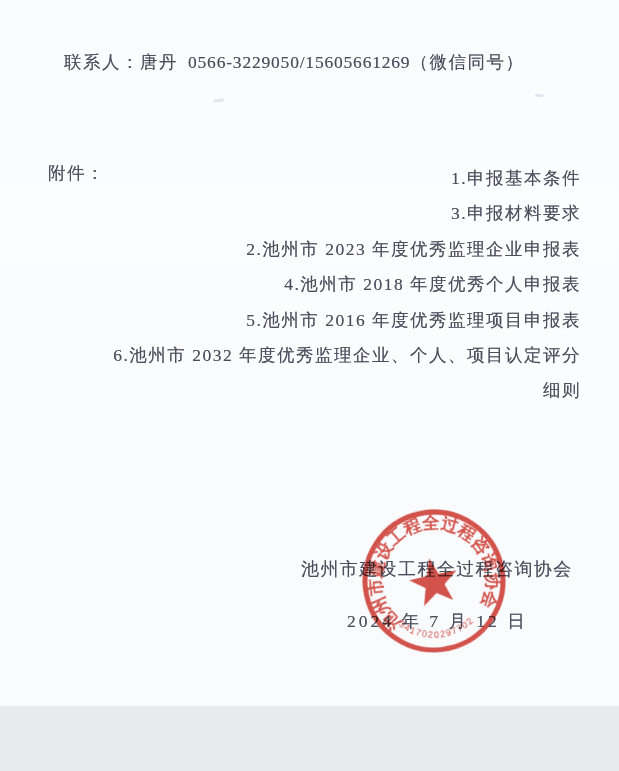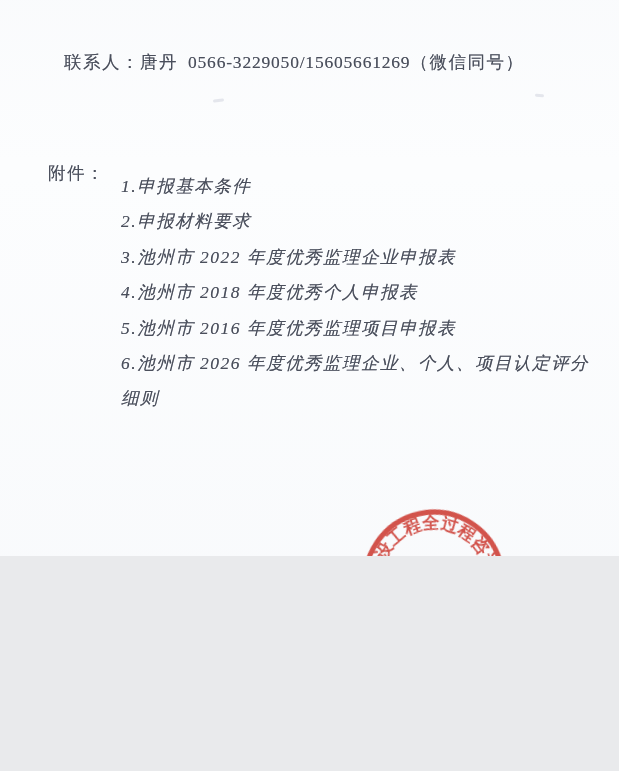--- a/index.html
+++ b/index.html
@@ -4,24 +4,25 @@
 <style>
   * { box-sizing: border-box; }
   html, body { margin: 0; padding: 0; }
   body {
     width: 619px; height: 771px;
     background: #e9eaec;
     font-family: "Liberation Serif", "DejaVu Serif", serif;
   }
   .page {
     position: relative;
-    width: 619px; height: 556px;
+    width: 619px; height: 706px;
     background: var(--page-bg, #fcfdfe);
     color: var(--ink, #4a4f5c);
     overflow: hidden;
+    text-align: right;
   }
   
   .page::before {
     content: "";
     position: absolute; inset: 0;
     background:
       linear-gradient(180deg, rgba(190,200,218,0.04) 0%, rgba(255,255,255,0) 30%, rgba(190,200,218,0.05) 100%);
     pointer-events: none;
   }
 
@@ -33,25 +34,24 @@
   }
 
   .contact { position: absolute; left: 64px; top: 50px; margin: 0; }
   .contact .phone { margin-left: 10px; letter-spacing: 0.8px; }
 
   .attach-label { position: absolute; left: 48px; top: 161px; }
 
   .attach-list {
     position: absolute; left: 113px; top: 161px;
     width: 468px;
-    margin: 8px; padding: 0; list-style: none;
+    margin: 0; padding: 0; list-style: none;
     font-size: 17.5px;
     letter-spacing: 1.5px;
     text-shadow: 0 0 0.6px rgba(74,79,92,0.55);
-    font-style: italic;
   }
   .attach-list li { line-height: 35.4px; white-space: normal; }
 
   .sig-org  { position: absolute; left: 301px; top: 557px; font-size: 18px;   letter-spacing: 1.4px; }
   .sig-date { position: absolute; left: 347px; top: 609px; font-size: 17.5px; letter-spacing: 3px; }
 
   .seal {
     position: absolute; left: 358px; top: 505px;
     width: 152px; height: 152px;
     color: var(--seal-color, #d4453c);
@@ -91,25 +91,25 @@
 
   <p class="contact doc-text"><span>联系人：</span><span>唐丹</span><span class="phone">0566-3229050/15605661269</span><span>（微信同号）</span></p>
 
   <div class="smudge smudge-1"></div>
   <div class="smudge smudge-2"></div>
 
   <div class="attach-label doc-text">附件：</div>
 
   <ol class="attach-list">
     <li>1.申报基本条件</li>
-    <li>2.申报材料要求</li>
-    <li>3.池州市 2022 年度优秀监理企业申报表</li>
+    <li>3.申报材料要求</li>
+    <li>2.池州市 2023 年度优秀监理企业申报表</li>
     <li>4.池州市 2018 年度优秀个人申报表</li>
     <li>5.池州市 2016 年度优秀监理项目申报表</li>
-    <li>6.池州市 2026 年度优秀监理企业、个人、项目认定评分细则</li>
+    <li>6.池州市 2032 年度优秀监理企业、个人、项目认定评分细则</li>
   </ol>
 
   <div class="sig-org doc-text">池州市建设工程全过程咨询协会</div>
 
   <div class="sig-date doc-text">2024 年 7 月 12 日</div>
 
   <div class="seal">
     <svg viewBox="0 0 150 150" width="152" height="152" aria-hidden="true">
       <defs>
         <path id="sealTextArc" d="M 38.2 111.8 A 52 52 0 1 1 111.8 111.8" fill="none"></path>

